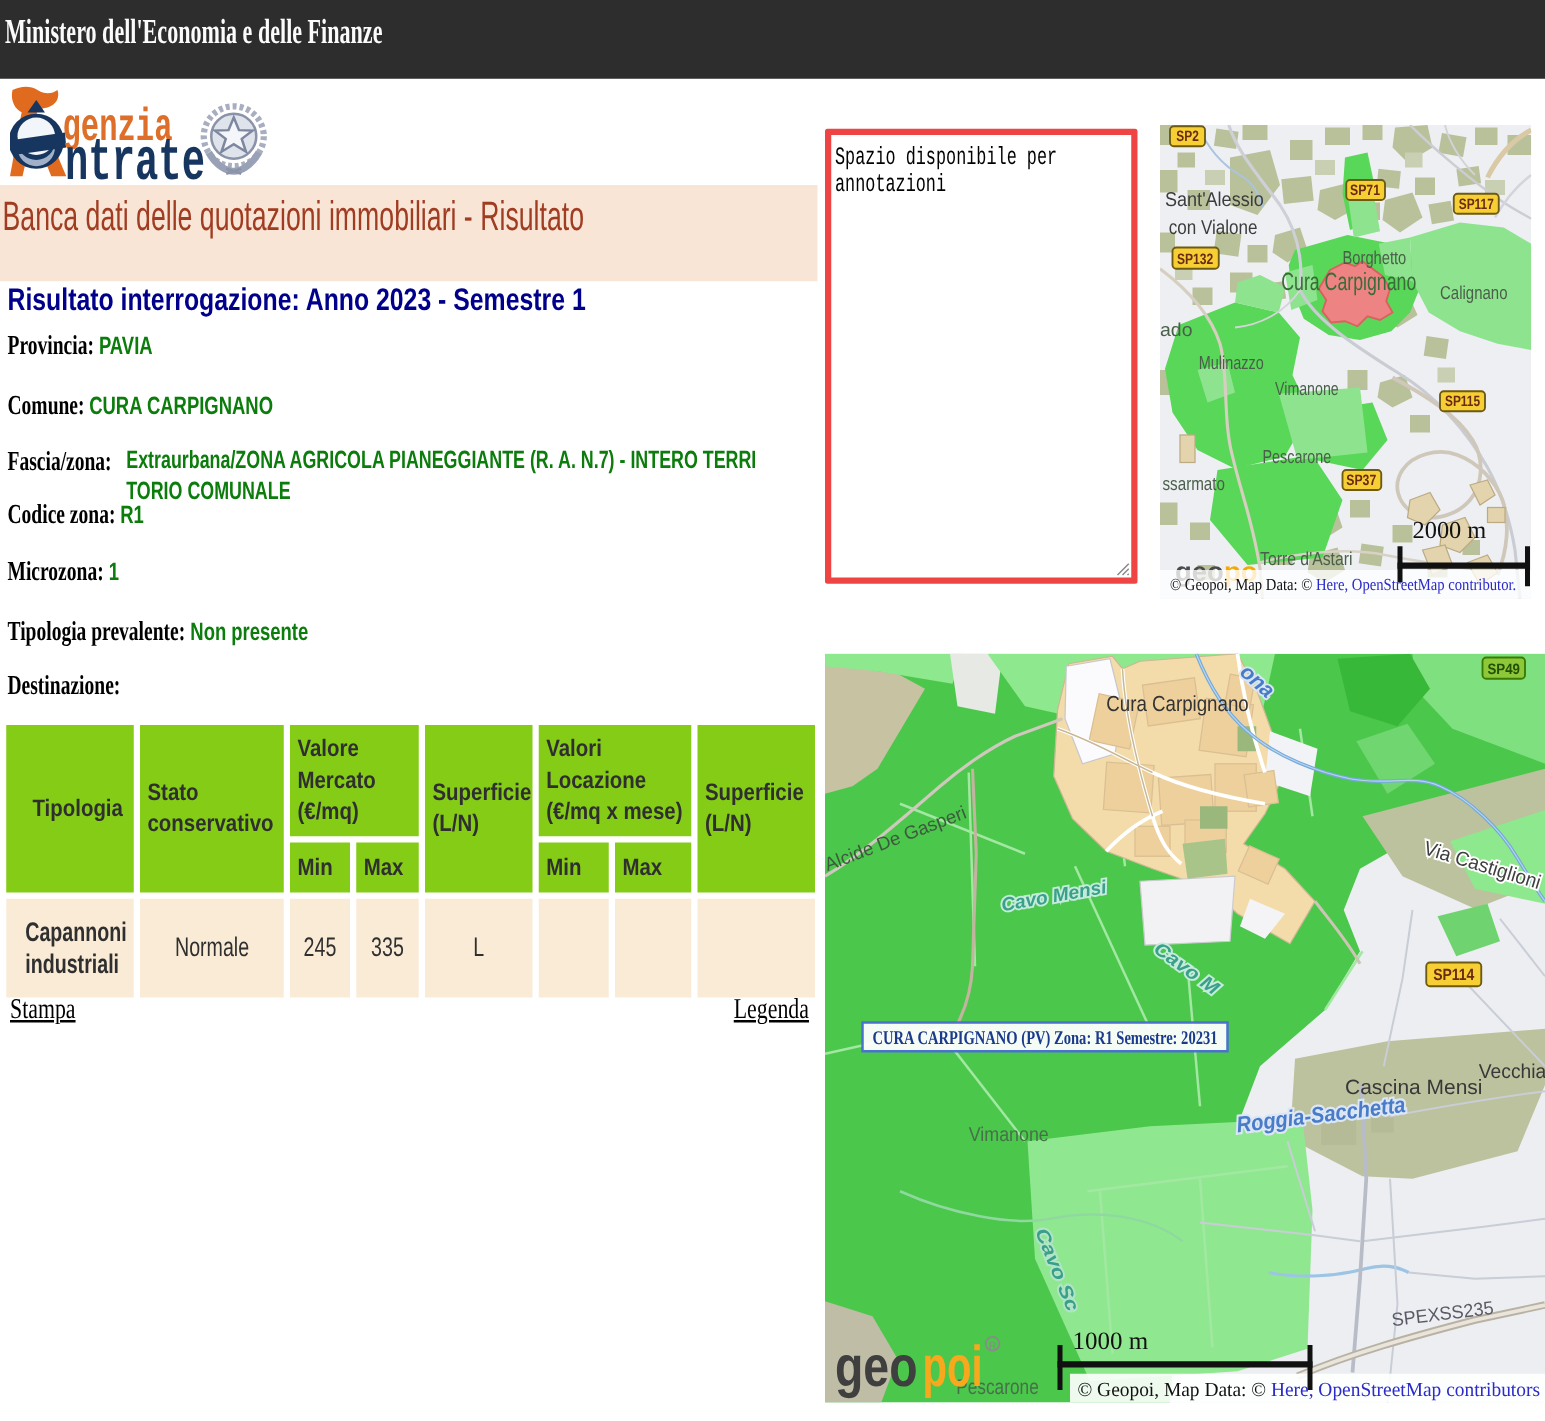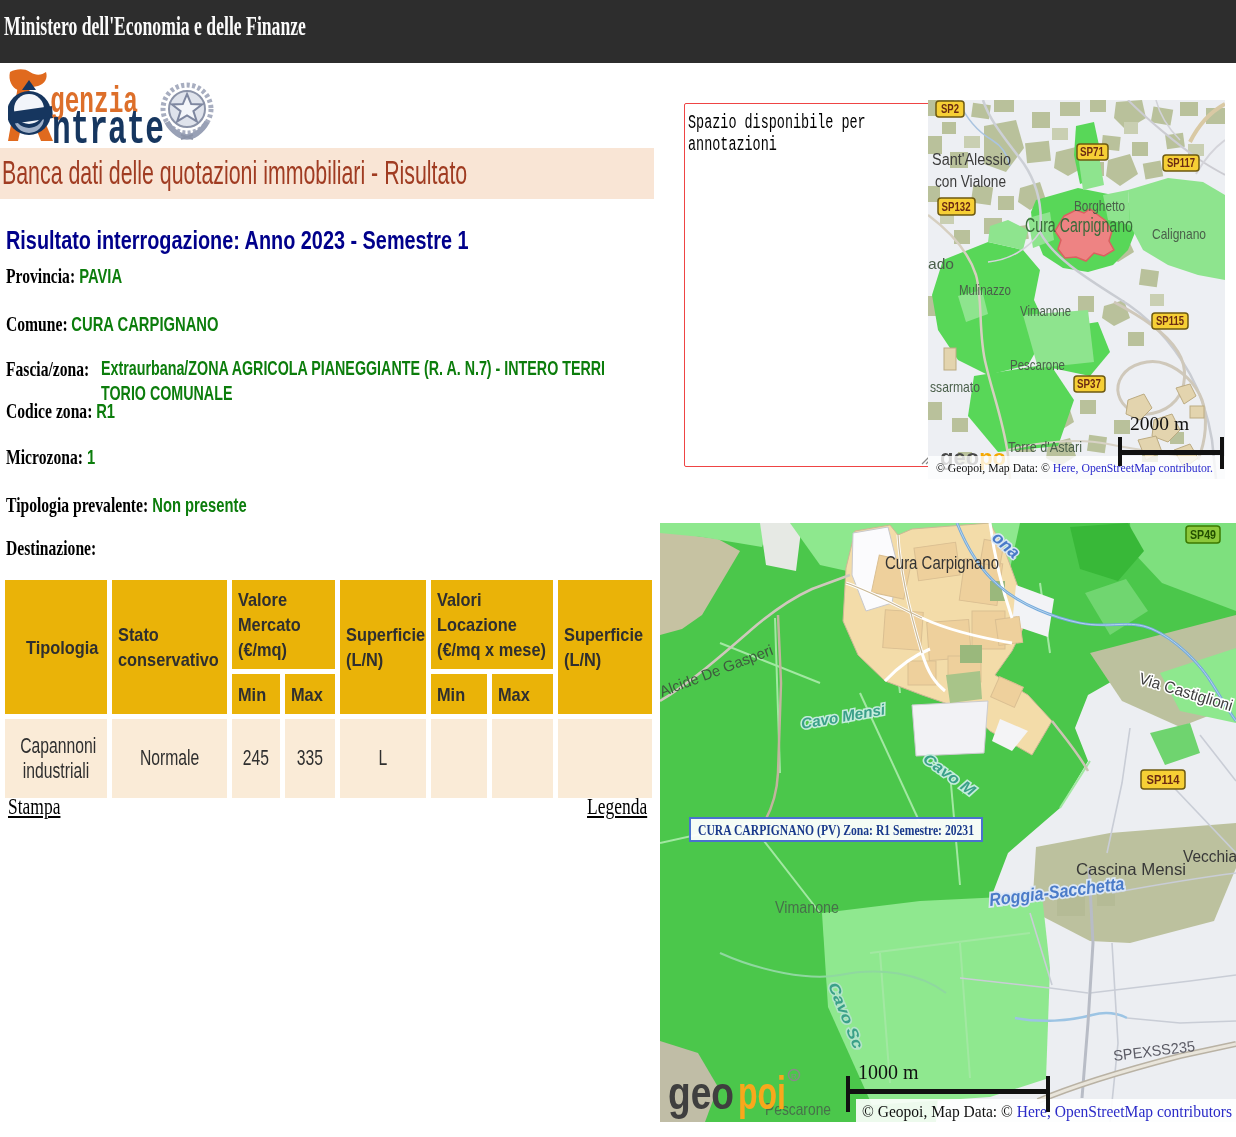--- a/index.html
+++ b/index.html
@@ -7,36 +7,36 @@
   body { width:1236px; height:1137px; position:relative; overflow:hidden;
          font-family:"Liberation Sans", sans-serif; }
   .abs { position:absolute; }
   .cx { display:inline-block; transform-origin:0 60%; }
   .lbl { font-family:"Liberation Serif", serif; font-weight:bold; font-size:22px; color:#000; white-space:nowrap; transform:scaleX(0.71); transform-origin:0 0; }
   .val { font-family:"Liberation Sans", sans-serif; font-weight:bold; font-size:20px; color:#0c7d0c; transform:scaleX(1.04); }
   #topbar { left:0; top:0; width:1236px; height:63px; background:#2d2d2d; }
   #topbar span { position:absolute; left:4px; top:10px; font-family:"Liberation Serif",serif;
         font-weight:bold; font-size:28px; color:#fbfbfb; white-space:nowrap;
         display:inline-block; transform:scaleX(0.631); transform-origin:0 0; }
-  #banner { left:0; top:148px; width:654px; height:51px; background:#f9e5d5; }
+  #banner { left:0; top:148px; width:654px; height:77px; background:#f9e5d5; }
   #banner span { position:absolute; left:2px; top:6px; font-size:33px; color:#a03c22; white-space:nowrap;
         display:inline-block; transform:scaleX(0.647); transform-origin:0 0; }
   #h2 { left:6px; top:226px; font-size:25px; font-weight:bold; color:#00008b; white-space:nowrap;
         transform:scaleX(0.794); transform-origin:0 0; }
   table.q { border-collapse:separate; border-spacing:5px; margin:0; table-layout:fixed; width:657px; }
   table.q td { vertical-align:middle; padding:2px 2px 2px 6px; font-size:19px; line-height:25px; color:#2f2f2f; }
-  table.q td.hd { background:#eab308; font-weight:bold; }
+  table.q td.hd { background:#84cc16; font-weight:bold; }
   table.q td.hd .cx { transform:scaleX(0.86); }
   table.q td.dt { background:#faebd7; text-align:center; padding:2px; font-size:21.5px; font-weight:normal; }
   table.q td.dt .cx { transform:scaleX(0.73); transform-origin:50% 50%; }
   a.lnk { font-family:"Liberation Serif", serif; font-size:23px; color:#000;
         text-decoration:underline; white-space:nowrap; display:inline-block;
         transform:scaleX(0.76); transform-origin:0 0; }
-  #nota { left:660px; top:103px; width:250px; height:364px; border:1px solid #ef4444;
-        border-radius:2px; background:#fff; overflow:hidden;margin-left:24px; }
+  #nota { left:660px; top:103px; width:250px; height:364px; border:5px solid #ef4444;
+        border-radius:2px; background:#fff; overflow:hidden; }
   #nota .txt { position:absolute; left:3px; top:8px; width:378px;
         font-family:"Liberation Mono", monospace; font-size:20px; line-height:21.5px; color:#000;
         transform:scaleX(0.673); transform-origin:0 0; }
 </style>
 </head>
 <body>
 <div id="topbar" class="abs">
     <span>Ministero dell'Economia e delle Finanze</span>
   </div>
 
@@ -99,21 +99,21 @@
     <td class="hd" colspan="2"><span class="cx" style="width:133px;">Valori Locazione (€/mq x mese)</span></td>
     <td class="hd" rowspan="2"><span class="cx" style="width:100px;">Superficie (L/N)</span></td>
   </tr>
   <tr>
     <td class="hd" style="height:40px;"><span class="cx">Min</span></td>
     <td class="hd"><span class="cx">Max</span></td>
     <td class="hd"><span class="cx">Min</span></td>
     <td class="hd"><span class="cx">Max</span></td>
   </tr>
   <tr>
-    <td class="dt" style="height:79px;"><span class="cx" style="width:98px;">Capannoni industriali</span></td>
+    <td class="dt" style="height:79px;font-weight:bold;"><span class="cx" style="width:98px;">Capannoni industriali</span></td>
     <td class="dt"><span class="cx">Normale</span></td>
     <td class="dt"><span class="cx">245</span></td>
     <td class="dt"><span class="cx">335</span></td>
     <td class="dt"><span class="cx">L</span></td>
     <td class="dt"></td>
     <td class="dt"></td>
     <td class="dt"></td>
   </tr>
 </tbody>
     </table>

